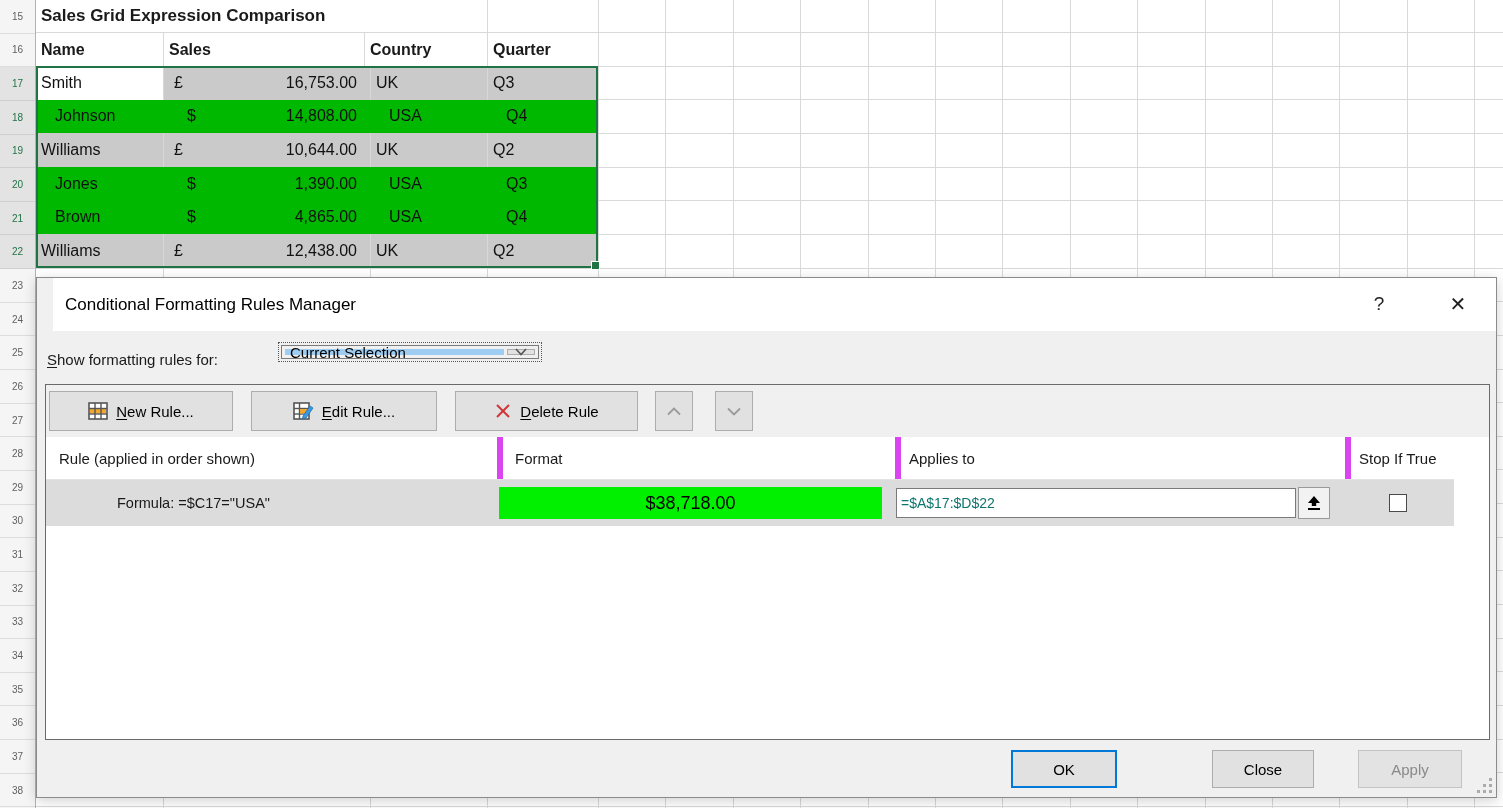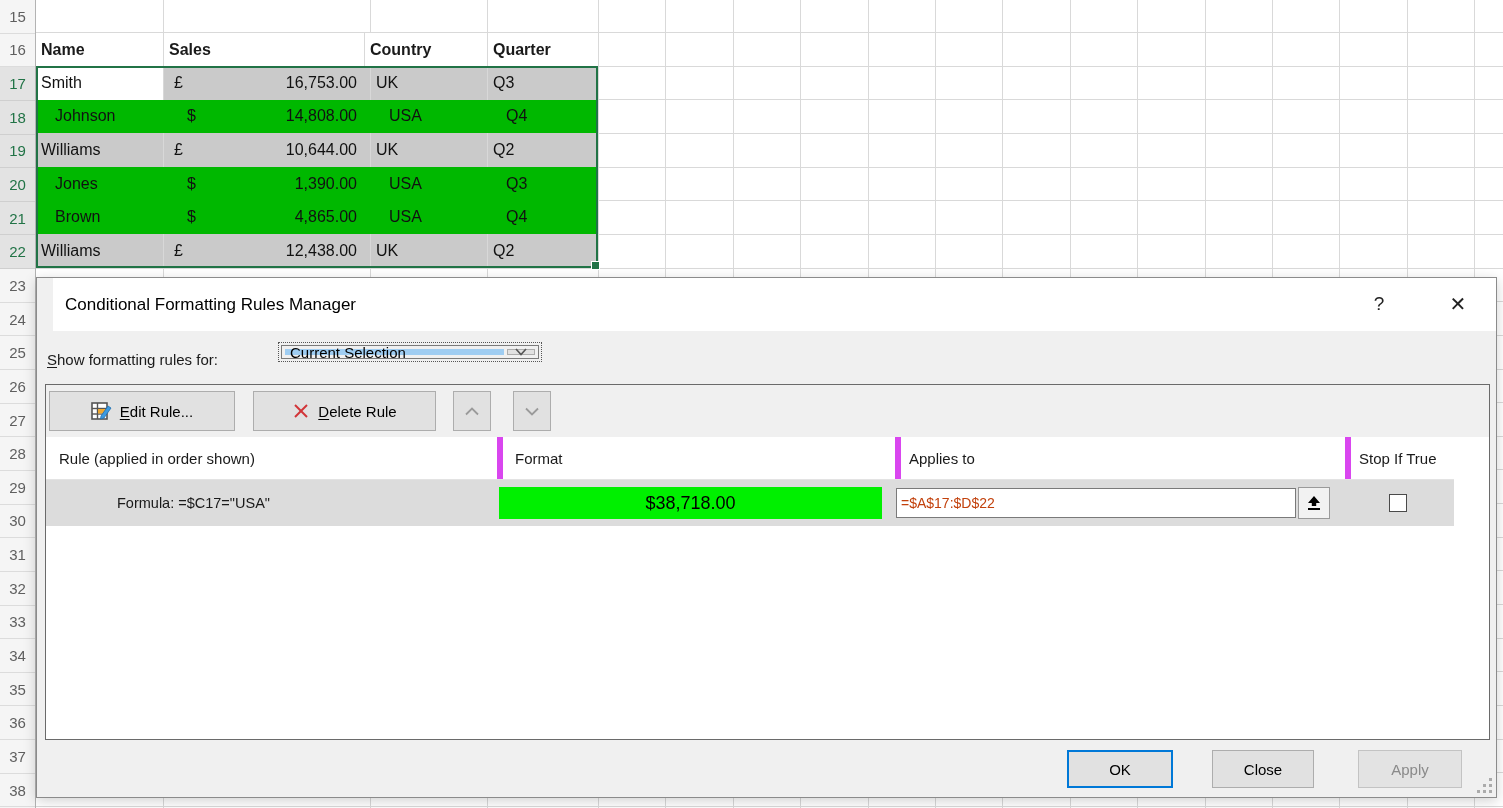--- a/index.html
+++ b/index.html
@@ -10,21 +10,21 @@
   }
   
   .sheet{position:absolute;inset:0;background:#fff;
     background-image:repeating-linear-gradient(to bottom,#d9d9d9 0 1px,transparent 1px 33.65px);
     background-position:0 32px;}
   .vstripe{position:absolute;top:0;left:598px;width:905px;height:808px;
     background-image:repeating-linear-gradient(to right,#d9d9d9 0 1px,transparent 1px 67.4px);}
   .vline{position:absolute;top:0;width:1px;height:808px;background:#d9d9d9;}
   .rowheads{position:absolute;left:0;top:0;width:36px;height:808px;background:#f5f5f5;border-right:1px solid #b3b3b3;box-sizing:border-box;z-index:2;}
   .rowhead{height:33.65px;box-sizing:border-box;border-bottom:1px solid #dcdcdc;
-    display:flex;align-items:center;justify-content:center;font-size:15px;color:#5f5f5f;}
+    display:flex;align-items:center;justify-content:center;font-size:10px;color:#5f5f5f;}
   .rowhead.sel{background:#e3e3e3;color:#217346;border-bottom-color:#cfcfcf;}
   .cellrow{position:absolute;background:#fff;box-sizing:border-box;display:flex;align-items:center;z-index:1;}
   .b-title{left:36px;top:0;width:451px;height:32px;font-weight:bold;font-size:17px;padding-left:5px;white-space:nowrap;}
   .b-d15{left:487px;top:0;width:111px;height:32px;border-left:1px solid #d9d9d9;}
   .hdr{top:33px;height:33px;font-weight:bold;font-size:16px;padding-left:5px;}
   .hdr.bl{border-left:1px solid #d9d9d9;}
   .sel-cells{position:absolute;left:36px;top:66px;width:562px;height:202px;display:grid;grid-template-rows:repeat(6,33.67px);z-index:2;}
   .srow{display:grid;grid-template-columns:127px 207px 117px 111px;}
   .cell{display:flex;align-items:center;font-size:16px;color:#111;box-sizing:border-box;overflow:hidden;white-space:nowrap;}
   .srow.gray .cell{background:#cacaca;}
@@ -75,28 +75,28 @@
   .lh-applies{padding-left:8px;}
   .lh-stop{padding-left:8px;}
   .rule-row{position:absolute;left:0;top:95px;width:1408px;height:46px;background:#dcdcdc;display:grid;
     grid-template-columns:451px 398px 450px 109px;align-items:center;}
   .rule-formula{font-size:14.5px;padding-left:71px;white-space:nowrap;}
   .swatch-wrap{display:flex;align-items:center;}
   .swatch{margin-left:2px;width:383px;height:32px;background:#00f000;display:flex;align-items:center;justify-content:center;
     font-size:18px;color:#000;}
   .applies-wrap{display:flex;align-items:center;}
   .applies-input{margin-left:1px;width:400px;height:30px;box-sizing:border-box;border:1px solid #7a7a7a;background:#fff;
-    font-family:"Liberation Sans",sans-serif;font-size:14px;padding:0 0 0 4px;color:#c2410c;}
+    font-family:"Liberation Sans",sans-serif;font-size:14px;padding:0 0 0 4px;color:#0f766e;}
   .picker-btn{margin-left:2px;width:32px;height:32px;box-sizing:border-box;border:1px solid #9a9a9a;background:#f2f2f2;
     display:flex;align-items:center;justify-content:center;padding:0;}
   .stop-wrap{display:flex;align-items:center;}
   .checkbox{margin-left:44px;width:18px;height:18px;background:#fff;border:1px solid #4a4a4a;box-sizing:border-box;}
   .dlg-btn{position:absolute;top:472px;height:38px;background:#e1e1e1;border:1px solid #adadad;box-sizing:border-box;
     font-size:15px;color:#000;font-family:"Liberation Sans",sans-serif;display:flex;align-items:center;justify-content:center;}
-  .btn-ok{left:1030px;width:106px;border:2px solid #0078d7;}
+  .btn-ok{left:974px;width:106px;border:2px solid #0078d7;}
   .btn-close{left:1175px;width:102px;}
   .btn-apply{left:1321px;width:104px;background:#e3e3e3;border-color:#c3c3c3;color:#8a8a8a;}
   .grip{position:absolute;right:4px;bottom:4px;width:14px;height:14px;}
   .grip i{position:absolute;width:3px;height:3px;background:#ababab;}
   .grip .d1{right:0;bottom:0;} .grip .d2{right:6px;bottom:0;} .grip .d3{right:0;bottom:6px;}
   .grip .d4{right:12px;bottom:0;} .grip .d5{right:6px;bottom:6px;} .grip .d6{right:0;bottom:12px;}
 </style>
 </head>
 <body>
 
@@ -126,20 +126,21 @@
       <div class="rowhead">31</div>
       <div class="rowhead">32</div>
       <div class="rowhead">33</div>
       <div class="rowhead">34</div>
       <div class="rowhead">35</div>
       <div class="rowhead">36</div>
       <div class="rowhead">37</div>
       <div class="rowhead">38</div>
     </div>
 
+  <div class="cellrow b-title">Sales Grid Expression Comparison</div>
   <div class="cellrow b-d15"></div>
 
   <div class="cellrow hdr" style="left:36px;width:127px;">Name</div>
   <div class="cellrow hdr bl" style="left:163px;width:207px;">Sales</div>
   <div class="cellrow hdr bl" style="left:364px;width:117px;">Country</div>
   <div class="cellrow hdr bl" style="left:487px;width:111px;">Quarter</div>
 
   <div class="sel-cells">
       <div class="srow gray">
         <div class="cell c-name active">Smith</div>
@@ -215,20 +216,31 @@
     <span class="combo-text">Current Selection</span>
     <span class="combo-arrow">
       <svg width="12" height="8" viewBox="0 0 12 8">
           <polyline points="1,1 6,6.5 11,1" fill="none" stroke="#555" stroke-width="1.6"></polyline>
         </svg>
     </span>
   </div>
 
   <div class="frame">
     <div class="toolbar">
+      <button class="tbtn w1">
+        <svg width="20" height="18" viewBox="0 0 20 18">
+            <rect x="1" y="1" width="18" height="16" fill="#fff" stroke="#555" stroke-width="1.6"></rect>
+            <rect x="2" y="7" width="16" height="4.5" fill="#f0a830"></rect>
+            <line x1="7" y1="1" x2="7" y2="17" stroke="#555" stroke-width="1.4"></line>
+            <line x1="13" y1="1" x2="13" y2="17" stroke="#555" stroke-width="1.4"></line>
+            <line x1="1" y1="6.5" x2="19" y2="6.5" stroke="#555" stroke-width="1.4"></line>
+            <line x1="1" y1="12" x2="19" y2="12" stroke="#555" stroke-width="1.4"></line>
+          </svg>
+        <span><span class="u">N</span><span>ew Rule...</span></span>
+      </button>
       <button class="tbtn w2">
         <svg width="21" height="19" viewBox="0 0 21 19">
             <rect x="1" y="1" width="15" height="16" fill="#fff" stroke="#555" stroke-width="1.6"></rect>
             <line x1="6.5" y1="1" x2="6.5" y2="17" stroke="#555" stroke-width="1.4"></line>
             <line x1="1" y1="6.5" x2="16" y2="6.5" stroke="#555" stroke-width="1.4"></line>
             <line x1="1" y1="12" x2="16" y2="12" stroke="#555" stroke-width="1.4"></line>
             <rect x="7" y="7" width="8" height="4.5" fill="#f0a830"></rect>
             <path d="M10 14 L17 4 L20 6 L13 16 L9.5 17 Z" fill="#3b9ae1" stroke="#1f6fb0" stroke-width="0.8"></path>
           </svg>
         <span><span class="u">E</span><span>dit Rule...</span></span>

